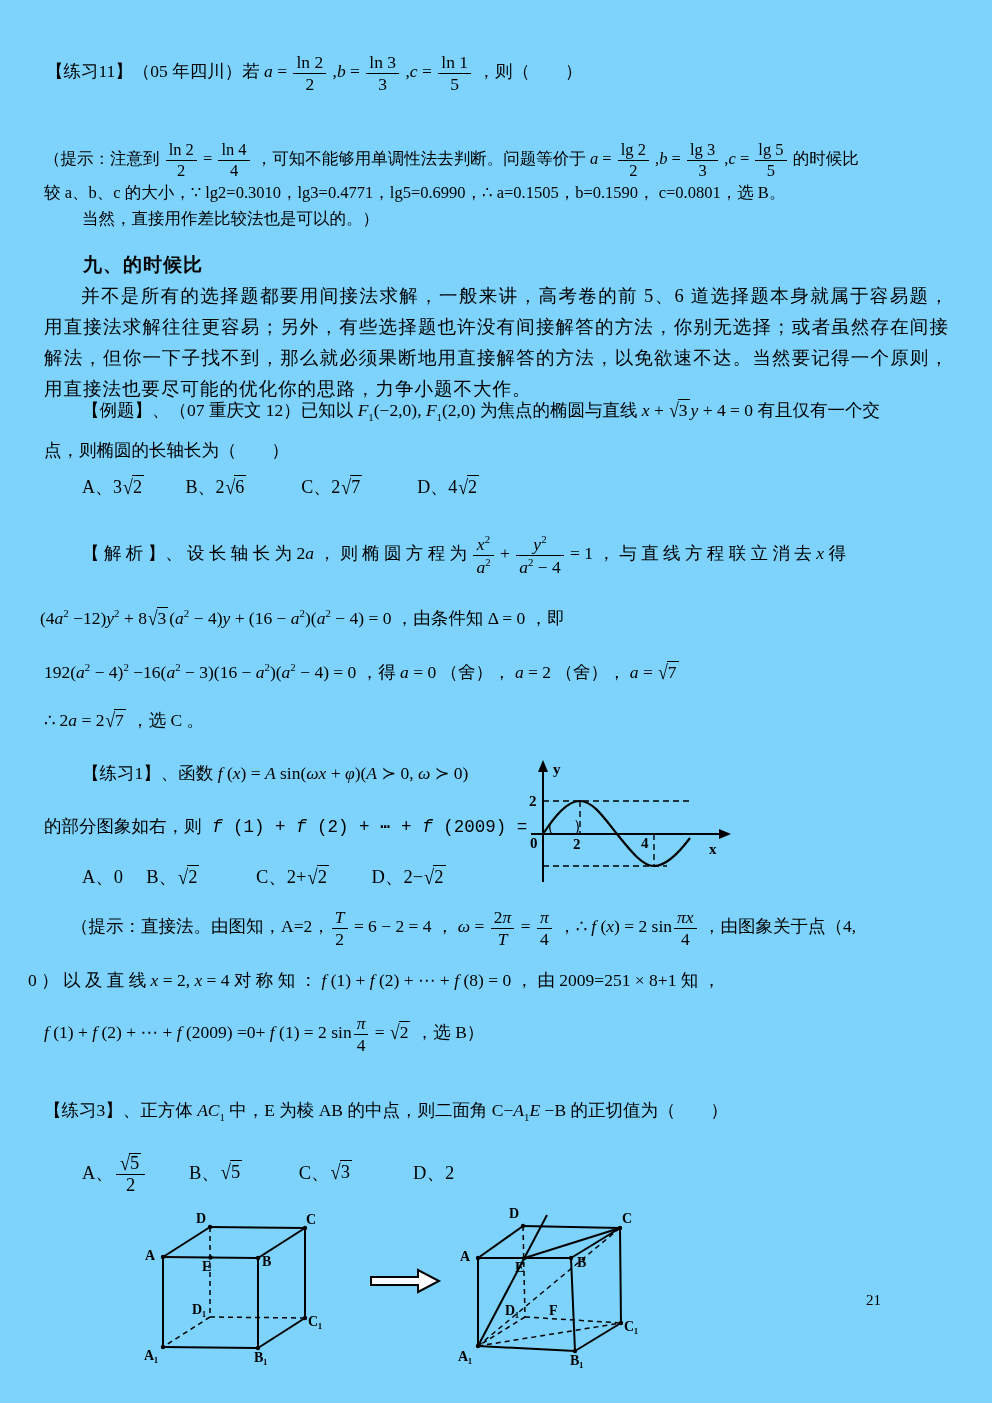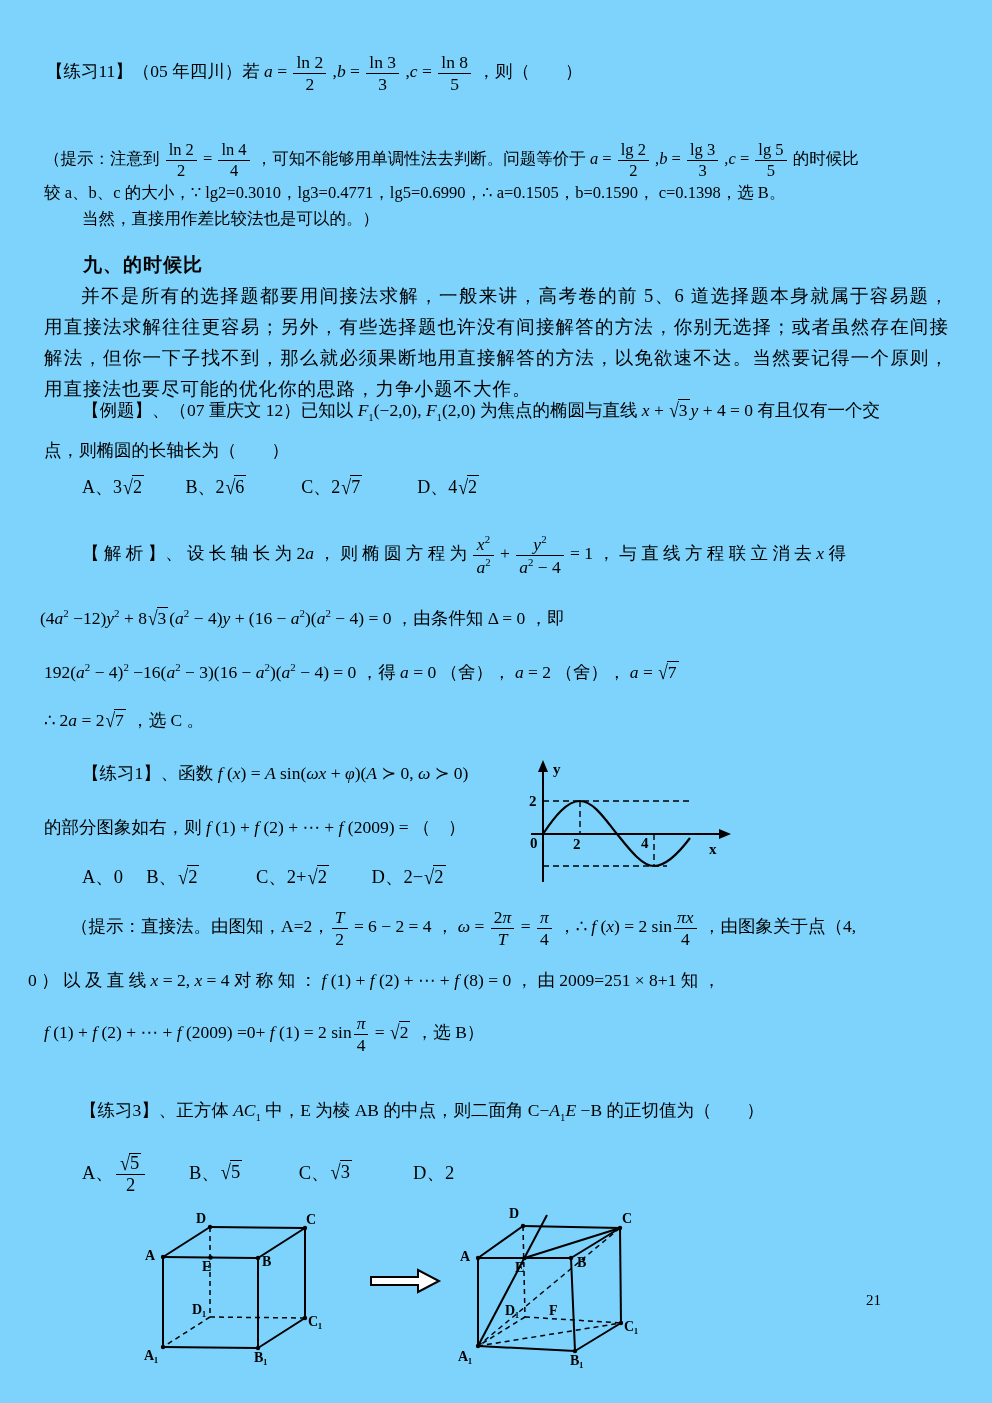--- a/index.html
+++ b/index.html
@@ -30,27 +30,27 @@
   svg{position:absolute;overflow:visible;}
   .glabel{font-family:"Liberation Serif",serif;font-weight:bold;font-size:15px;}
   .vlabel{font-family:"Liberation Serif",serif;font-weight:bold;font-size:14px;}
 </style>
 </head>
 <body>
 
 <div class="page">
 
   <div class="ln vc" style="left:46px;top:44px;height:58px;">
-    <span class="mrow">【练习11】（05 年四川）若 <span class="mi">a</span> = <span class="frac"><span class="num">ln 2</span><span class="den">2</span></span> ,<span class="mi">b</span> = <span class="frac"><span class="num">ln 3</span><span class="den">3</span></span> ,<span class="mi">c</span> = <span class="frac"><span class="num">ln 8</span><span class="den">5</span></span> ，则（　　）</span>
+    <span class="mrow">【练习11】（05 年四川）若 <span class="mi">a</span> = <span class="frac"><span class="num">ln 2</span><span class="den">2</span></span> ,<span class="mi">b</span> = <span class="frac"><span class="num">ln 3</span><span class="den">3</span></span> ,<span class="mi">c</span> = <span class="frac"><span class="num">ln 1</span><span class="den">5</span></span> ，则（　　）</span>
   </div>
   <div class="ln vc sm" style="left:44px;top:131px;height:58px;">
     <span class="mrow">（提示：注意到 <span class="frac"><span class="num">ln 2</span><span class="den">2</span></span> = <span class="frac"><span class="num">ln 4</span><span class="den">4</span></span> ，可知不能够用单调性法去判断。问题等价于 <span class="mi">a</span> = <span class="frac"><span class="num">lg 2</span><span class="den">2</span></span> ,<span class="mi">b</span> = <span class="frac"><span class="num">lg 3</span><span class="den">3</span></span> ,<span class="mi">c</span> = <span class="frac"><span class="num">lg 5</span><span class="den">5</span></span> 的时候比</span>
   </div>
   <div class="ln sm" style="left:44px;top:183px;">
-    <span class="mrow">较 a、b、c 的大小，∵ lg2=0.3010，lg3=0.4771，lg5=0.6990，∴  a=0.1505，b=0.1590，  c=0.1398，选 B。</span>
+    <span class="mrow">较 a、b、c 的大小，∵ lg2=0.3010，lg3=0.4771，lg5=0.6990，∴  a=0.1505，b=0.1590，  c=0.0801，选 B。</span>
   </div>
   <div class="ln sm" style="left:82px;top:209px;">
     <span class="mrow">当然，直接用作差比较法也是可以的。）</span>
   </div>
 
   <div class="ln hd" style="left:83px;top:253px;">
     <span>九、的时候比</span>
   </div>
   <div class="ln para" style="left:44px;top:281px;width:905px;">
     <span>并不是所有的选择题都要用间接法求解，一般来讲，高考卷的前 5、6 道选择题本身就属于容易题，用直接法求解往往更容易；另外，有些选择题也许没有间接解答的方法，你别无选择；或者虽然存在间接解法，但你一下子找不到，那么就必须果断地用直接解答的方法，以免欲速不达。当然要记得一个原则，用直接法也要尽可能的优化你的思路，力争小题不大作。</span>
@@ -75,21 +75,21 @@
   <div class="ln vc" style="left:44px;top:652px;height:40px;">
     <span class="mrow">192(<span class="mi">a</span><sup>2</sup> − 4)<sup>2</sup> −16(<span class="mi">a</span><sup>2</sup> − 3)(16 − <span class="mi">a</span><sup>2</sup>)(<span class="mi">a</span><sup>2</sup> − 4) = 0 ，得 <span class="mi">a</span> = 0 （舍）， <span class="mi">a</span> = 2 （舍）， <span class="mi">a</span> = <span class="sqrt"><span class="rad">√</span><span class="rbar">7</span></span></span>
   </div>
   <div class="ln vc" style="left:44px;top:700px;height:40px;">
     <span class="mrow">∴ 2<span class="mi">a</span> = 2<span class="sqrt"><span class="rad">√</span><span class="rbar">7</span></span> ，选 C 。</span>
   </div>
 
   <div class="ln vc" style="left:82px;top:758px;height:32px;">
     <span class="mrow">【练习1】、函数 <span class="mi">f</span> (<span class="mi">x</span>) = <span class="mi">A</span> sin(<span class="mi">ωx</span> + <span class="mi">φ</span>)(<span class="mi">A</span> ≻ 0, <span class="mi">ω</span> ≻ 0)</span>
   </div>
-  <div class="ln vc" style="left:44px;top:812px;height:32px;">
+  <div class="ln vc" style="left:44px;top:812px;height:32px;font-family:Liberation Mono, monospace;">
     <span class="mrow">的部分图象如右，则 <span class="mi">f</span> (1) + <span class="mi">f</span> (2) + ⋯ + <span class="mi">f</span> (2009) = （　）</span>
   </div>
   <div class="ln vc" style="left:82px;top:858px;height:38px;font-size:18.5px;justify-content:flex-end;">
     <span class="mrow">A、0　 B、<span class="sqrt"><span class="rad">√</span><span class="rbar">2</span></span>　　　C、2+<span class="sqrt"><span class="rad">√</span><span class="rbar">2</span></span>　　 D、2−<span class="sqrt"><span class="rad">√</span><span class="rbar">2</span></span></span>
   </div>
   <div class="ln vc" style="left:71px;top:898px;height:60px;">
     <span class="mrow">（提示：直接法。由图知，A=2，<span class="frac"><span class="num"><span class="mi">T</span></span><span class="den">2</span></span> = 6 − 2 = 4 ， <span class="mi">ω</span> = <span class="frac"><span class="num">2<span class="mi">π</span></span><span class="den"><span class="mi">T</span></span></span> = <span class="frac"><span class="num"><span class="mi">π</span></span><span class="den">4</span></span> ，∴ <span class="mi">f</span> (<span class="mi">x</span>) = 2 sin<span class="frac"><span class="num"><span class="mi">πx</span></span><span class="den">4</span></span> ，由图象关于点（4,</span>
   </div>
   <div class="ln" style="left:28px;top:970px;">
     <span class="mrow">0 ） 以 及 直 线 <span class="mi">x</span> = 2, <span class="mi">x</span> = 4 对 称 知 ：  <span class="mi">f</span> (1) + <span class="mi">f</span> (2) + ⋯ + <span class="mi">f</span> (8) = 0 ， 由 2009=251 × 8+1 知 ，</span>
@@ -113,21 +113,21 @@
     </g>
     <path d="M16,76 C28,58 40,43 53,43 C66,43 78,61 90,76 C102,91 115,108 127,108 C139,108 151,96 163,80" stroke="#000" stroke-width="2.2" fill="none"></path>
     <text class="glabel" x="26" y="16">y</text>
     <text class="glabel" x="2" y="48">2</text>
     <text class="glabel" x="3" y="90">0</text>
     <text class="glabel" x="46" y="91">2</text>
     <text class="glabel" x="114" y="90">4</text>
     <text class="glabel" x="182" y="96">x</text>
   </svg>
 
-  <div class="ln vc" style="left:44px;top:1096px;height:32px;margin-left:36px;">
+  <div class="ln vc" style="left:44px;top:1096px;height:32px;">
     <span class="mrow">【练习3】、正方体 <span class="mi">AC</span><sub>1</sub> 中，E 为棱 AB 的中点，则二面角 C−<span class="mi">A</span><sub>1</sub><span class="mi">E</span>  −B 的正切值为（　　）</span>
   </div>
   <div class="ln vc" style="left:82px;top:1142px;height:64px;font-size:18.5px;">
     <span class="mrow">A、<span class="frac"><span class="num"><span class="sqrt"><span class="rad">√</span><span class="rbar">5</span></span></span><span class="den">2</span></span>　　 B、<span class="sqrt"><span class="rad">√</span><span class="rbar">5</span></span>　　　C、<span class="sqrt"><span class="rad">√</span><span class="rbar">3</span></span>　　　 D、2</span>
   </div>
 
   <svg style="left:138px;top:1210px;" width="200" height="170" viewBox="0 0 200 170">
     <g stroke="#000" stroke-width="2">
       <line x1="25" y1="47" x2="120" y2="48"></line>
         <line x1="120" y1="48" x2="167" y2="18"></line>

